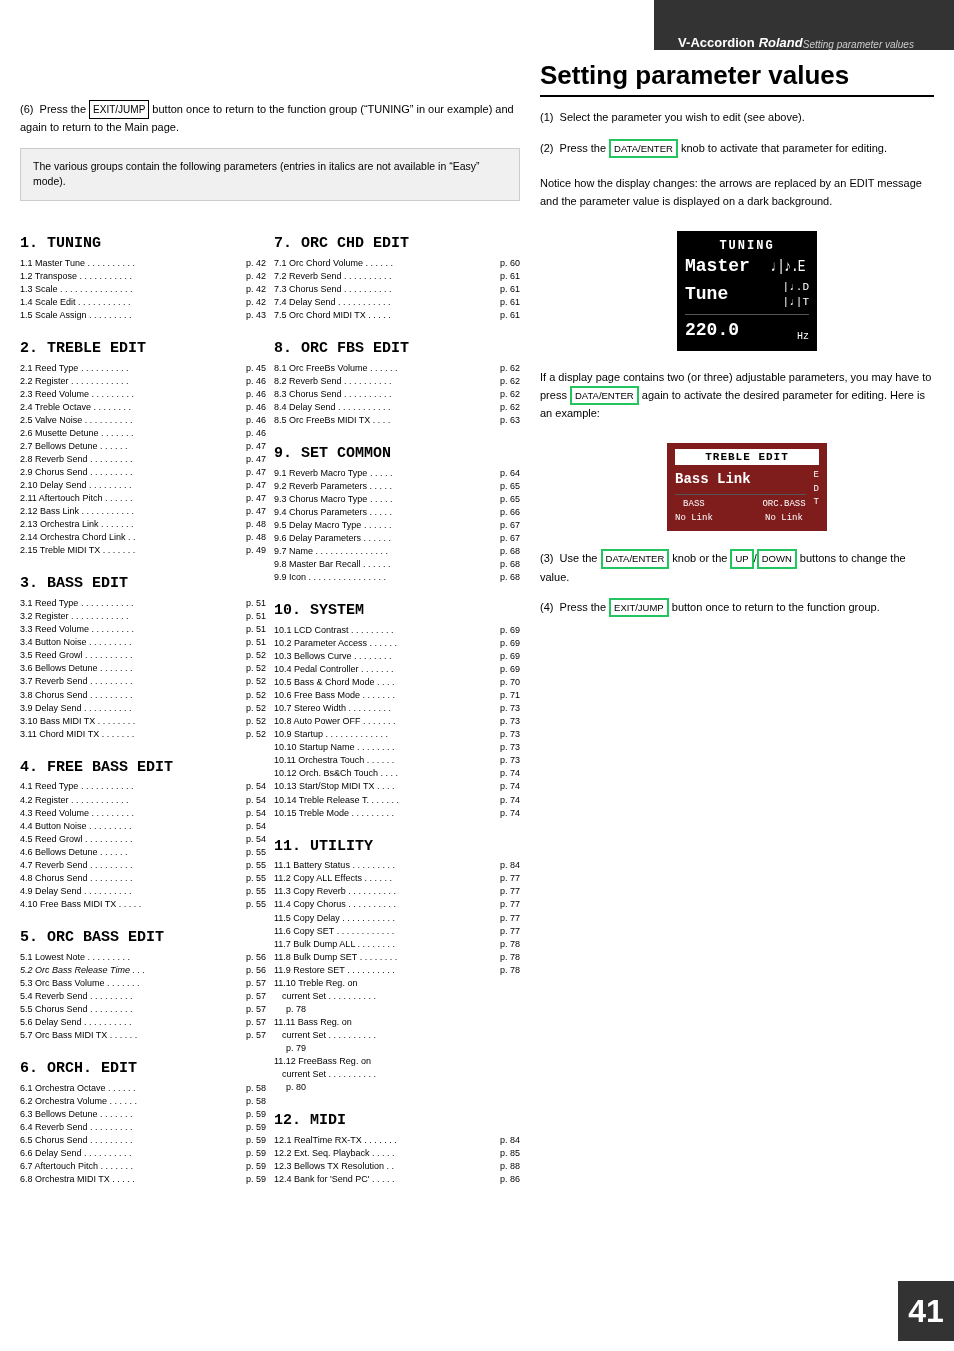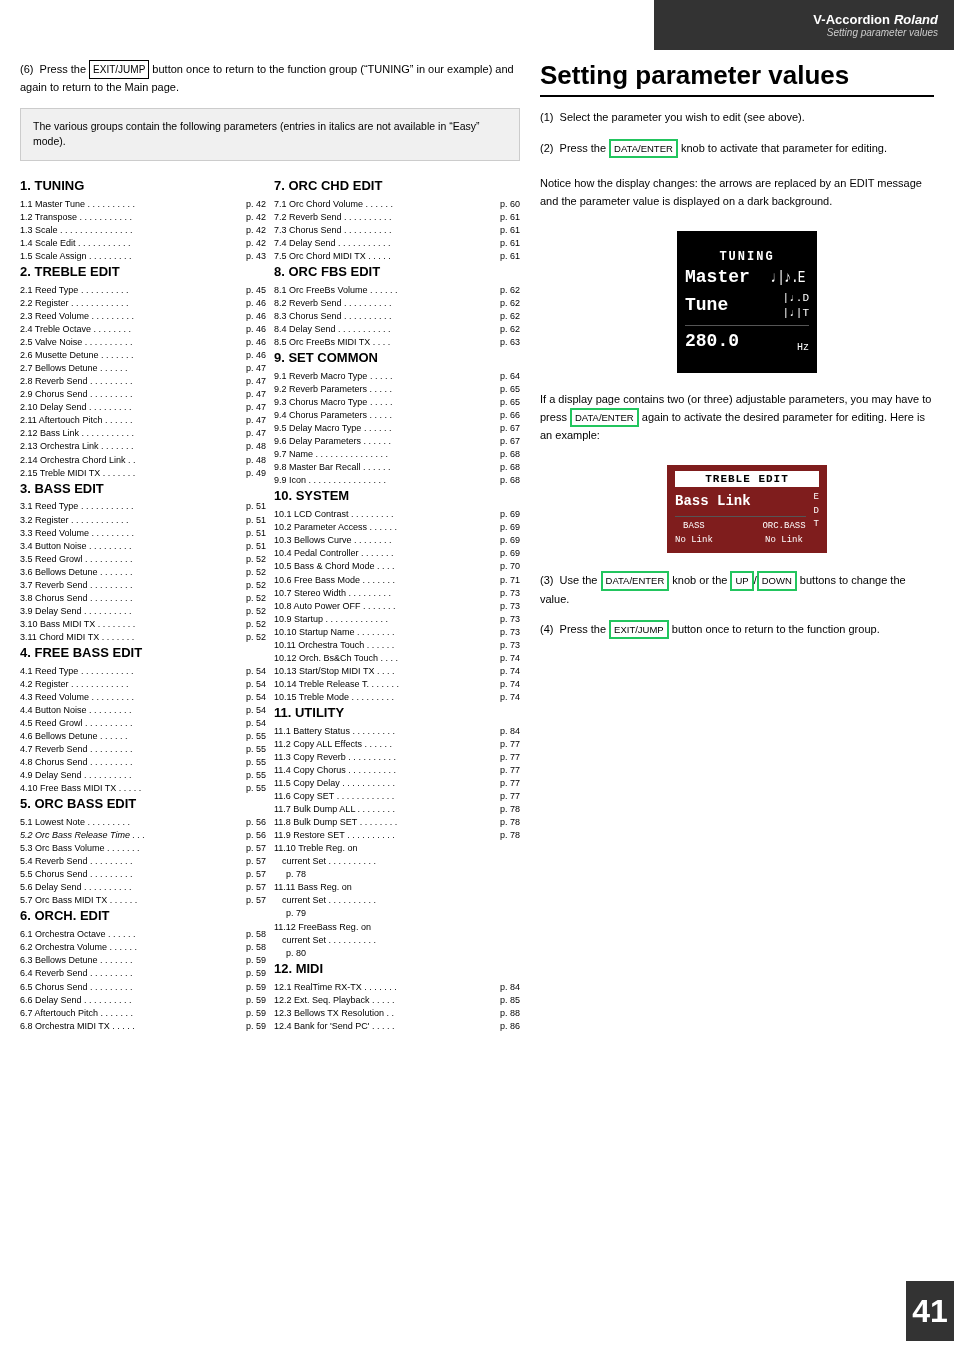--- a/index.html
+++ b/index.html
@@ -14,21 +14,21 @@
     }
 
     
     .header {
       position: absolute;
       top: 0; right: 0;
       width: 300px;
       height: 50px;
       background: #333;
       display: flex;
-      flex-direction: column;
+      flex-direction: row;
       align-items: flex-end;
       justify-content: center;
       padding-right: 16px;
     }
     .header-title {
       color: #fff;
       font-size: 13px;
       font-weight: bold;
       display: flex;
       align-items: center;
@@ -42,21 +42,21 @@
       color: #ccc;
       font-size: 10px;
       font-style: italic;
     }
 
     
     .page-badge {
       position: absolute;
       bottom: 10px;
       right: 0;
-      width: 48px;
+      width: 56px;
       height: 60px;
       background: #333;
       color: #fff;
       font-size: 32px;
       font-weight: bold;
       display: flex;
       align-items: center;
       justify-content: center;
     }
 
@@ -74,20 +74,21 @@
 
     .right-col {
       flex: 1;
     }
 
     
     .intro-para {
       font-size: 11px;
       line-height: 1.5;
       margin-bottom: 12px;
+      margin-top: 40px;
     }
     .intro-para .key-ref {
       border: 1px solid #000;
       padding: 1px 3px;
       font-size: 10px;
     }
 
     
     .grey-box {
       background: #f0f0f0;
@@ -103,23 +104,24 @@
       display: flex;
       gap: 8px;
     }
     .toc-col {
       flex: 1;
       font-size: 9px;
       line-height: 1.45;
     }
     .toc-section-title {
       font-weight: bold;
-      margin-top: 0;
+      margin-top: 16px;
       margin-bottom: 2px;
-      font-size: 13px;
+      font-size: 15px;
+      font-family: Liberation Mono, monospace;
     }
     .toc-item {
       display: flex;
       justify-content: space-between;
     }
     .toc-item-label {
       flex: 1;
     }
     .toc-item-italic .toc-item-label {
       font-style: italic;
@@ -148,21 +150,21 @@
       line-height: 1.6;
     }
     .step-num {
       font-weight: normal;
     }
 
     
     .lcd-display {
       background: #000;
       color: #fff;
-      padding: 18px 8px;
+      padding: 7px 8px;
       display: inline-block;
       margin: 8px 0 8px 20px;
       font-family: 'Courier New', monospace;
       font-size: 13px;
       line-height: 1.4;
       min-width: 140px;
     }
     .lcd-display .lcd-title {
       font-weight: bold;
       font-size: 12px;
@@ -741,21 +743,21 @@
           <span style="font-size:16px; margin-left:6px; letter-spacing:-1px; display:inline-block; transform:scaleX(0.8);">♩|♪.E</span>
         </div>
         <div class="lcd-row">
           <span class="lcd-big">Tune</span>
           <span style="font-size:11px; margin-left:6px; display:flex; flex-direction:column; align-items:center;">
             <span>|♩.D</span>
             <span>|♩|T</span>
           </span>
         </div>
         <div style="border-top: 1px solid #555; margin-top:4px; padding-top:3px; display:flex; justify-content:space-between;">
-          <span class="lcd-big">280.0</span>
+          <span class="lcd-big">220.0</span>
           <span style="font-size:10px; align-self:flex-end;">Hz</span>
         </div>
       </div>
     </div>
 
     <div class="step" style="font-size:11px; line-height:1.6; margin-top:8px;">
       If a display page contains two (or three) adjustable parameters, you may have to press <span class="key-ref">DATA/ENTER</span> again to activate the desired parameter for editing. Here is an example:
     </div>
 
     <div style="display:flex; justify-content:center; margin: 10px 0;">

